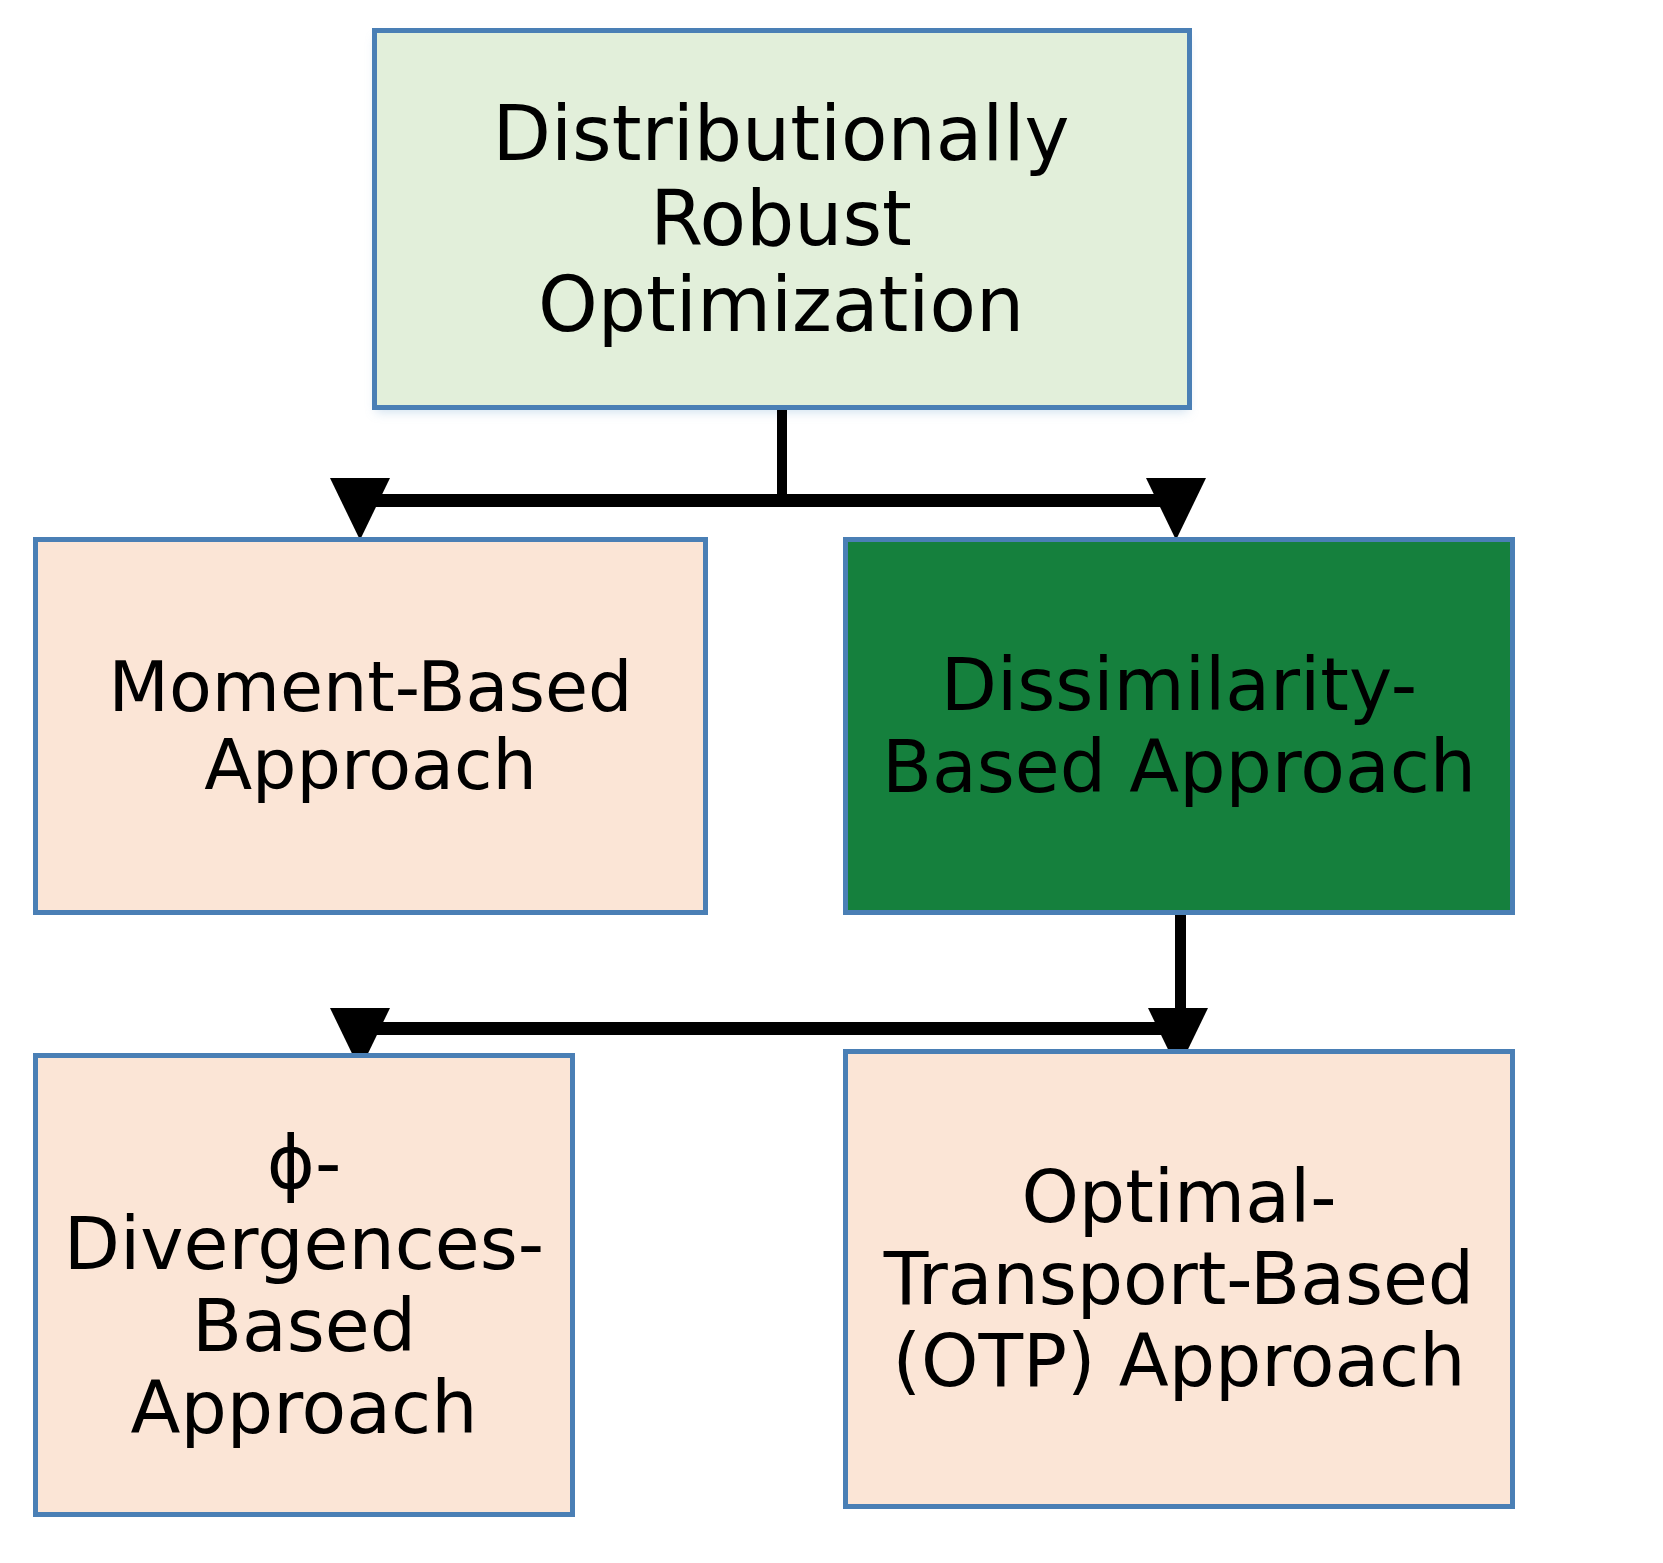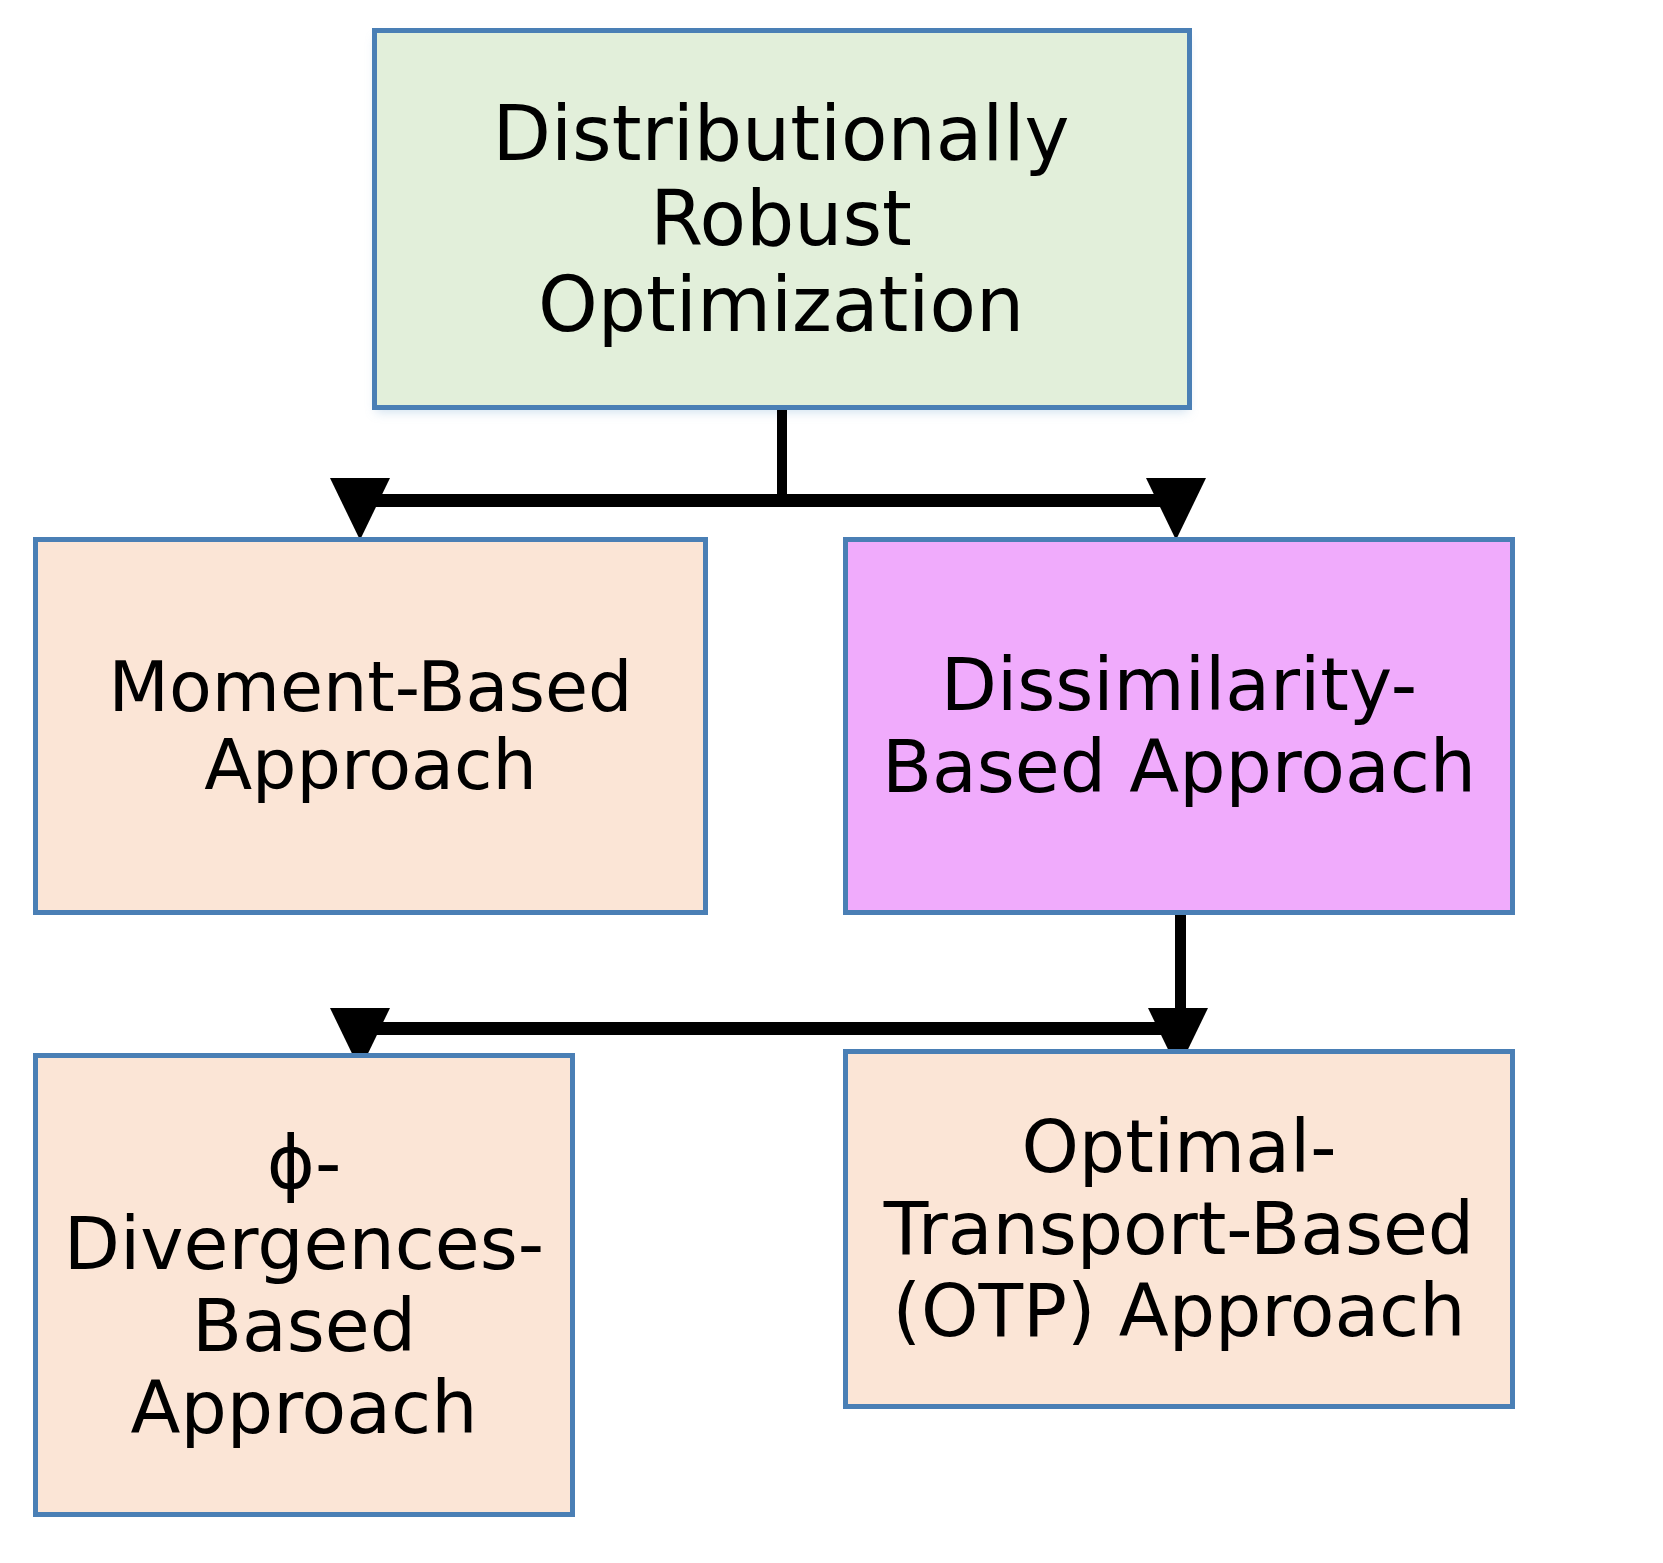--- a/index.html
+++ b/index.html
@@ -47,41 +47,41 @@
   }
   .node.level2-left {
     background: #fbe5d6;
     left: 33px;
     top: 537px;
     width: 675px;
     height: 378px;
     font-size: 70px;
   }
   .node.level2-right {
-    background: #f0abfc;
+    background: #15803d;
     left: 843px;
     top: 537px;
     width: 672px;
     height: 378px;
     font-size: 73px;
   }
   .node.level3-left {
     background: #fbe5d6;
     left: 33px;
     top: 1053px;
     width: 542px;
     height: 464px;
     font-size: 73px;
   }
   .node.level3-right {
     background: #fbe5d6;
     left: 843px;
     top: 1049px;
     width: 672px;
-    height: 360px;
+    height: 460px;
     font-size: 73px;
   }
 
   
   .conn-v, .conn-h {
     position: absolute;
     background: #000000;
   }
   .arrow-down {
     position: absolute;

